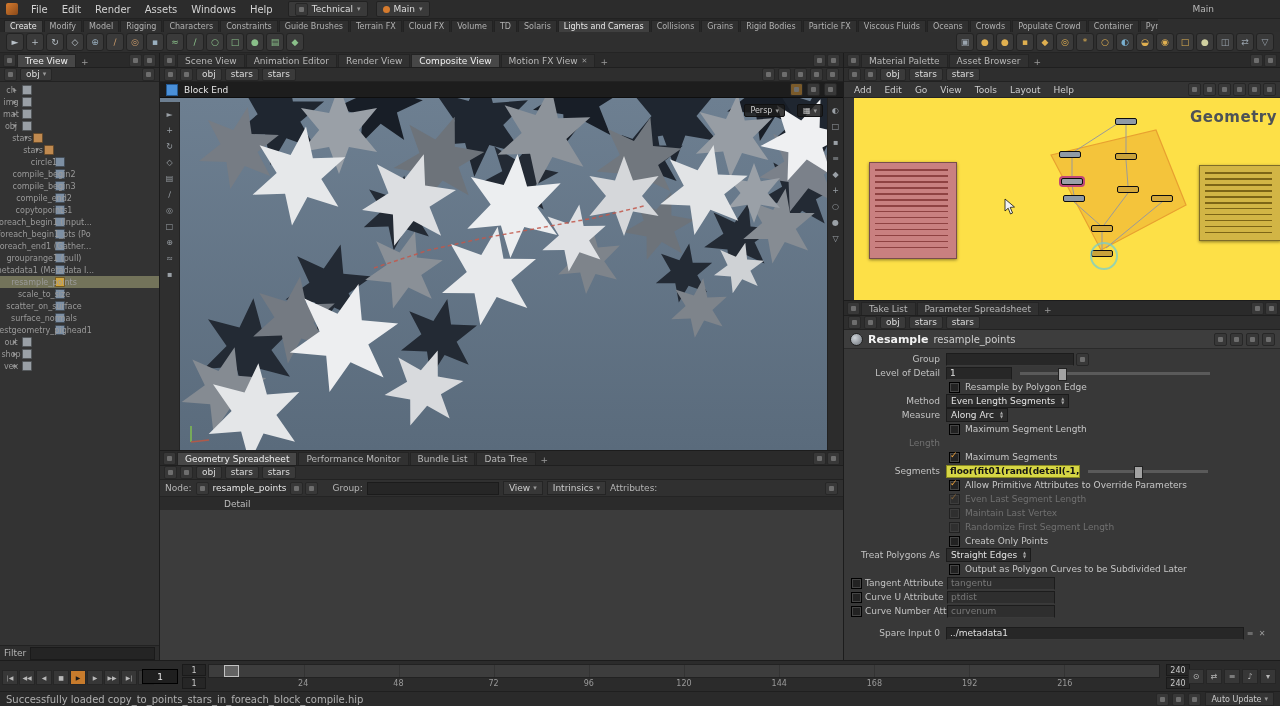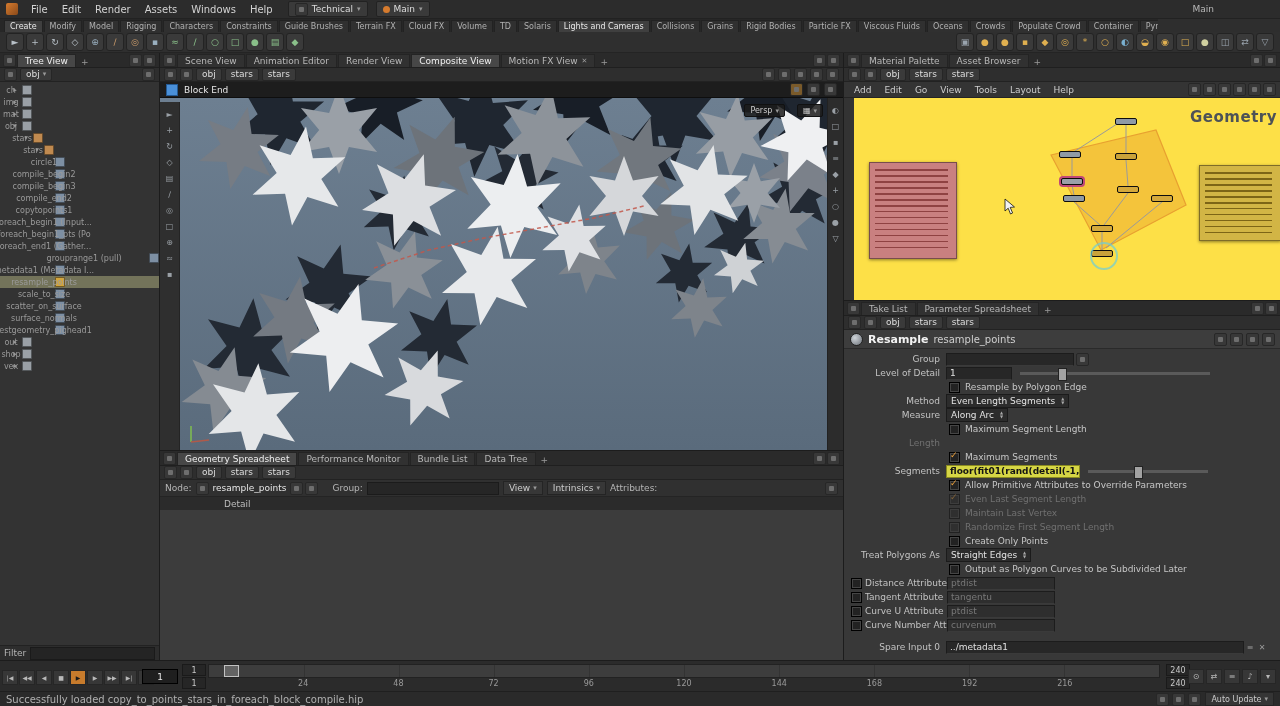--- a/index.html
+++ b/index.html
@@ -322,21 +322,21 @@
         <div class="trow" style="padding-left: 44px;">
           <span class="tarrow"></span>
           <span class="ticon" style="background: rgb(125, 143, 163);"></span>
           <span class="tlabel">foreach_begin1_pts (Po</span>
         </div>
         <div class="trow" style="padding-left: 44px;">
           <span class="tarrow"></span>
           <span class="ticon" style="background: rgb(125, 143, 163);"></span>
           <span class="tlabel">foreach_end1 (Gather...</span>
         </div>
-        <div class="trow" style="padding-left: 44px; justify-content: flex-end;">
+        <div class="trow" style="padding-left: 44px;">
           <span class="tarrow"></span>
           <span class="ticon" style="background: rgb(125, 143, 163);"></span>
           <span class="tlabel">grouprange1 (pull)</span>
         </div>
         <div class="trow" style="padding-left: 44px;">
           <span class="tarrow"></span>
           <span class="ticon" style="background: rgb(125, 143, 163);"></span>
           <span class="tlabel">metadata1 (Metadata I...</span>
         </div>
         <div class="trow sel" style="padding-left: 44px;">
@@ -769,25 +769,20 @@
               <span class="ud">▲<br>▼</span>
             </span>
           </div>
           <div class="prow">
             <span class="plabel"></span>
             <span class="cb"></span>
             <span class="tglabel">Output as Polygon Curves to be Subdivided Later</span>
           </div>
           <div class="prow">
             <span class="cb"></span>
-            <span class="plabel" style="width: 76px;">Distance Attribute</span>
-            <span class="pfield disf" style="width: 100px;">ptdist</span>
-          </div>
-          <div class="prow">
-            <span class="cb"></span>
             <span class="plabel" style="width: 76px;">Tangent Attribute</span>
             <span class="pfield disf" style="width: 100px;">tangentu</span>
           </div>
           <div class="prow">
             <span class="cb"></span>
             <span class="plabel" style="width: 76px;">Curve U Attribute</span>
             <span class="pfield disf" style="width: 100px;">ptdist</span>
           </div>
           <div class="prow">
             <span class="cb"></span>

